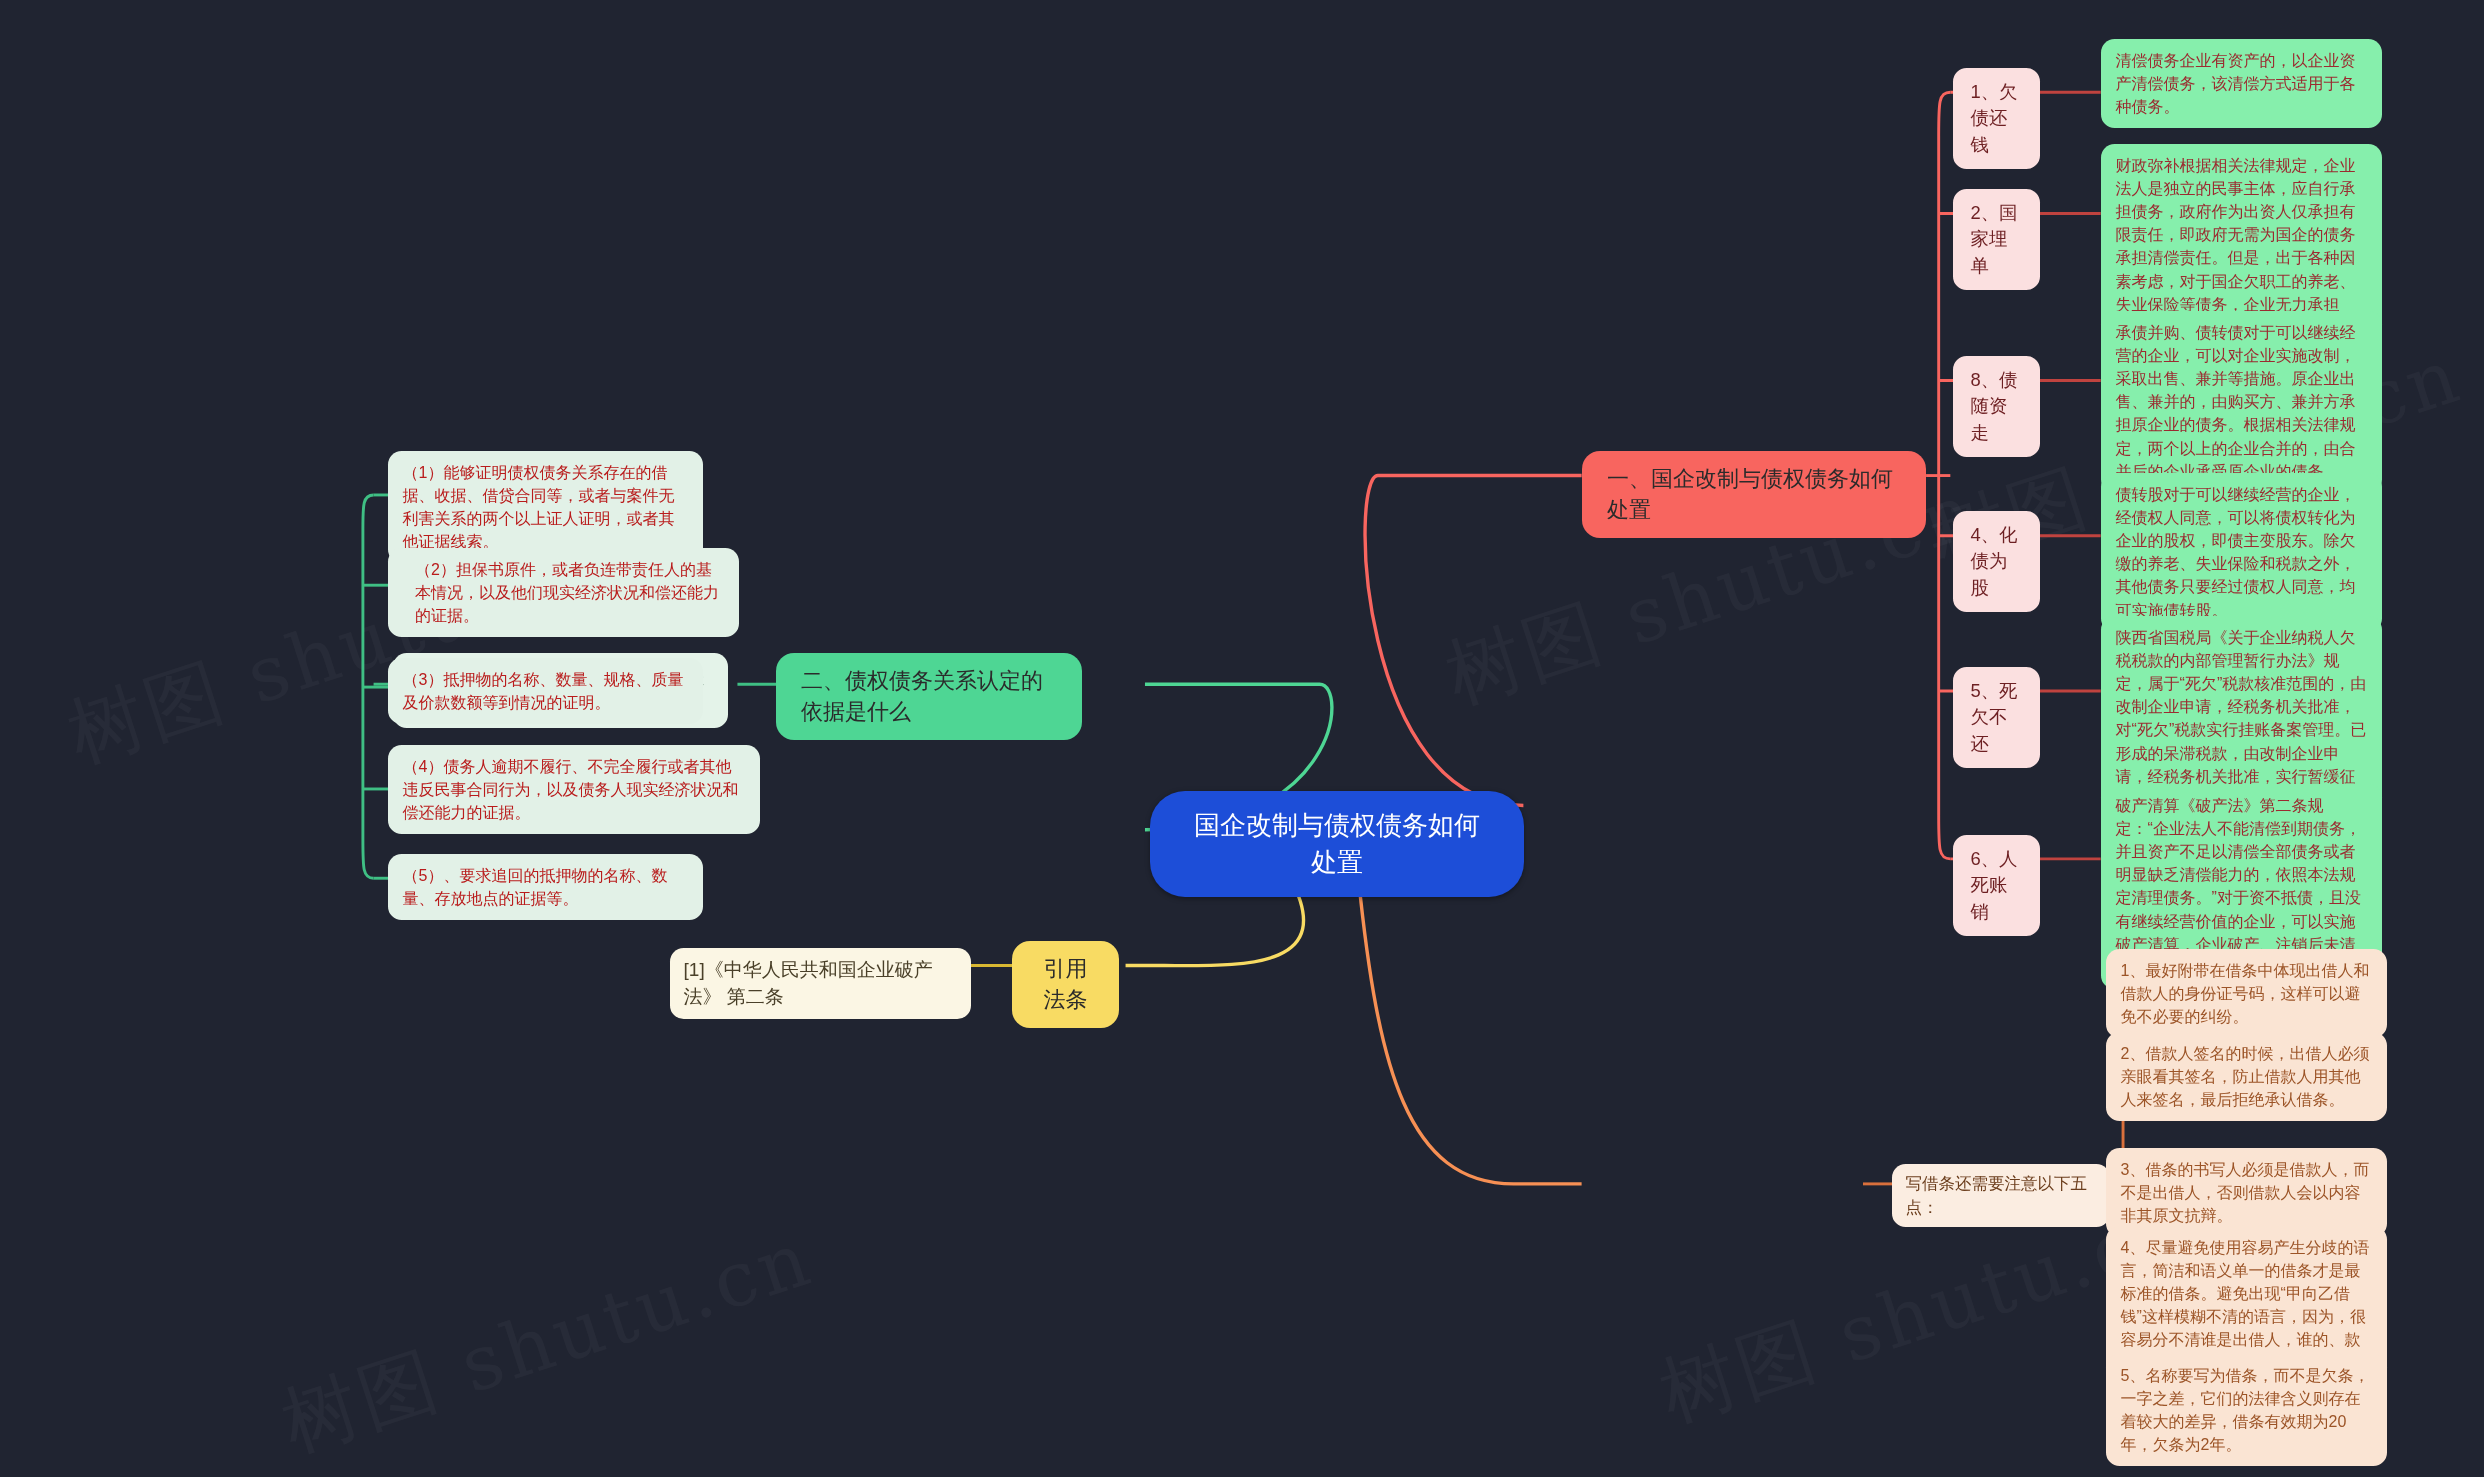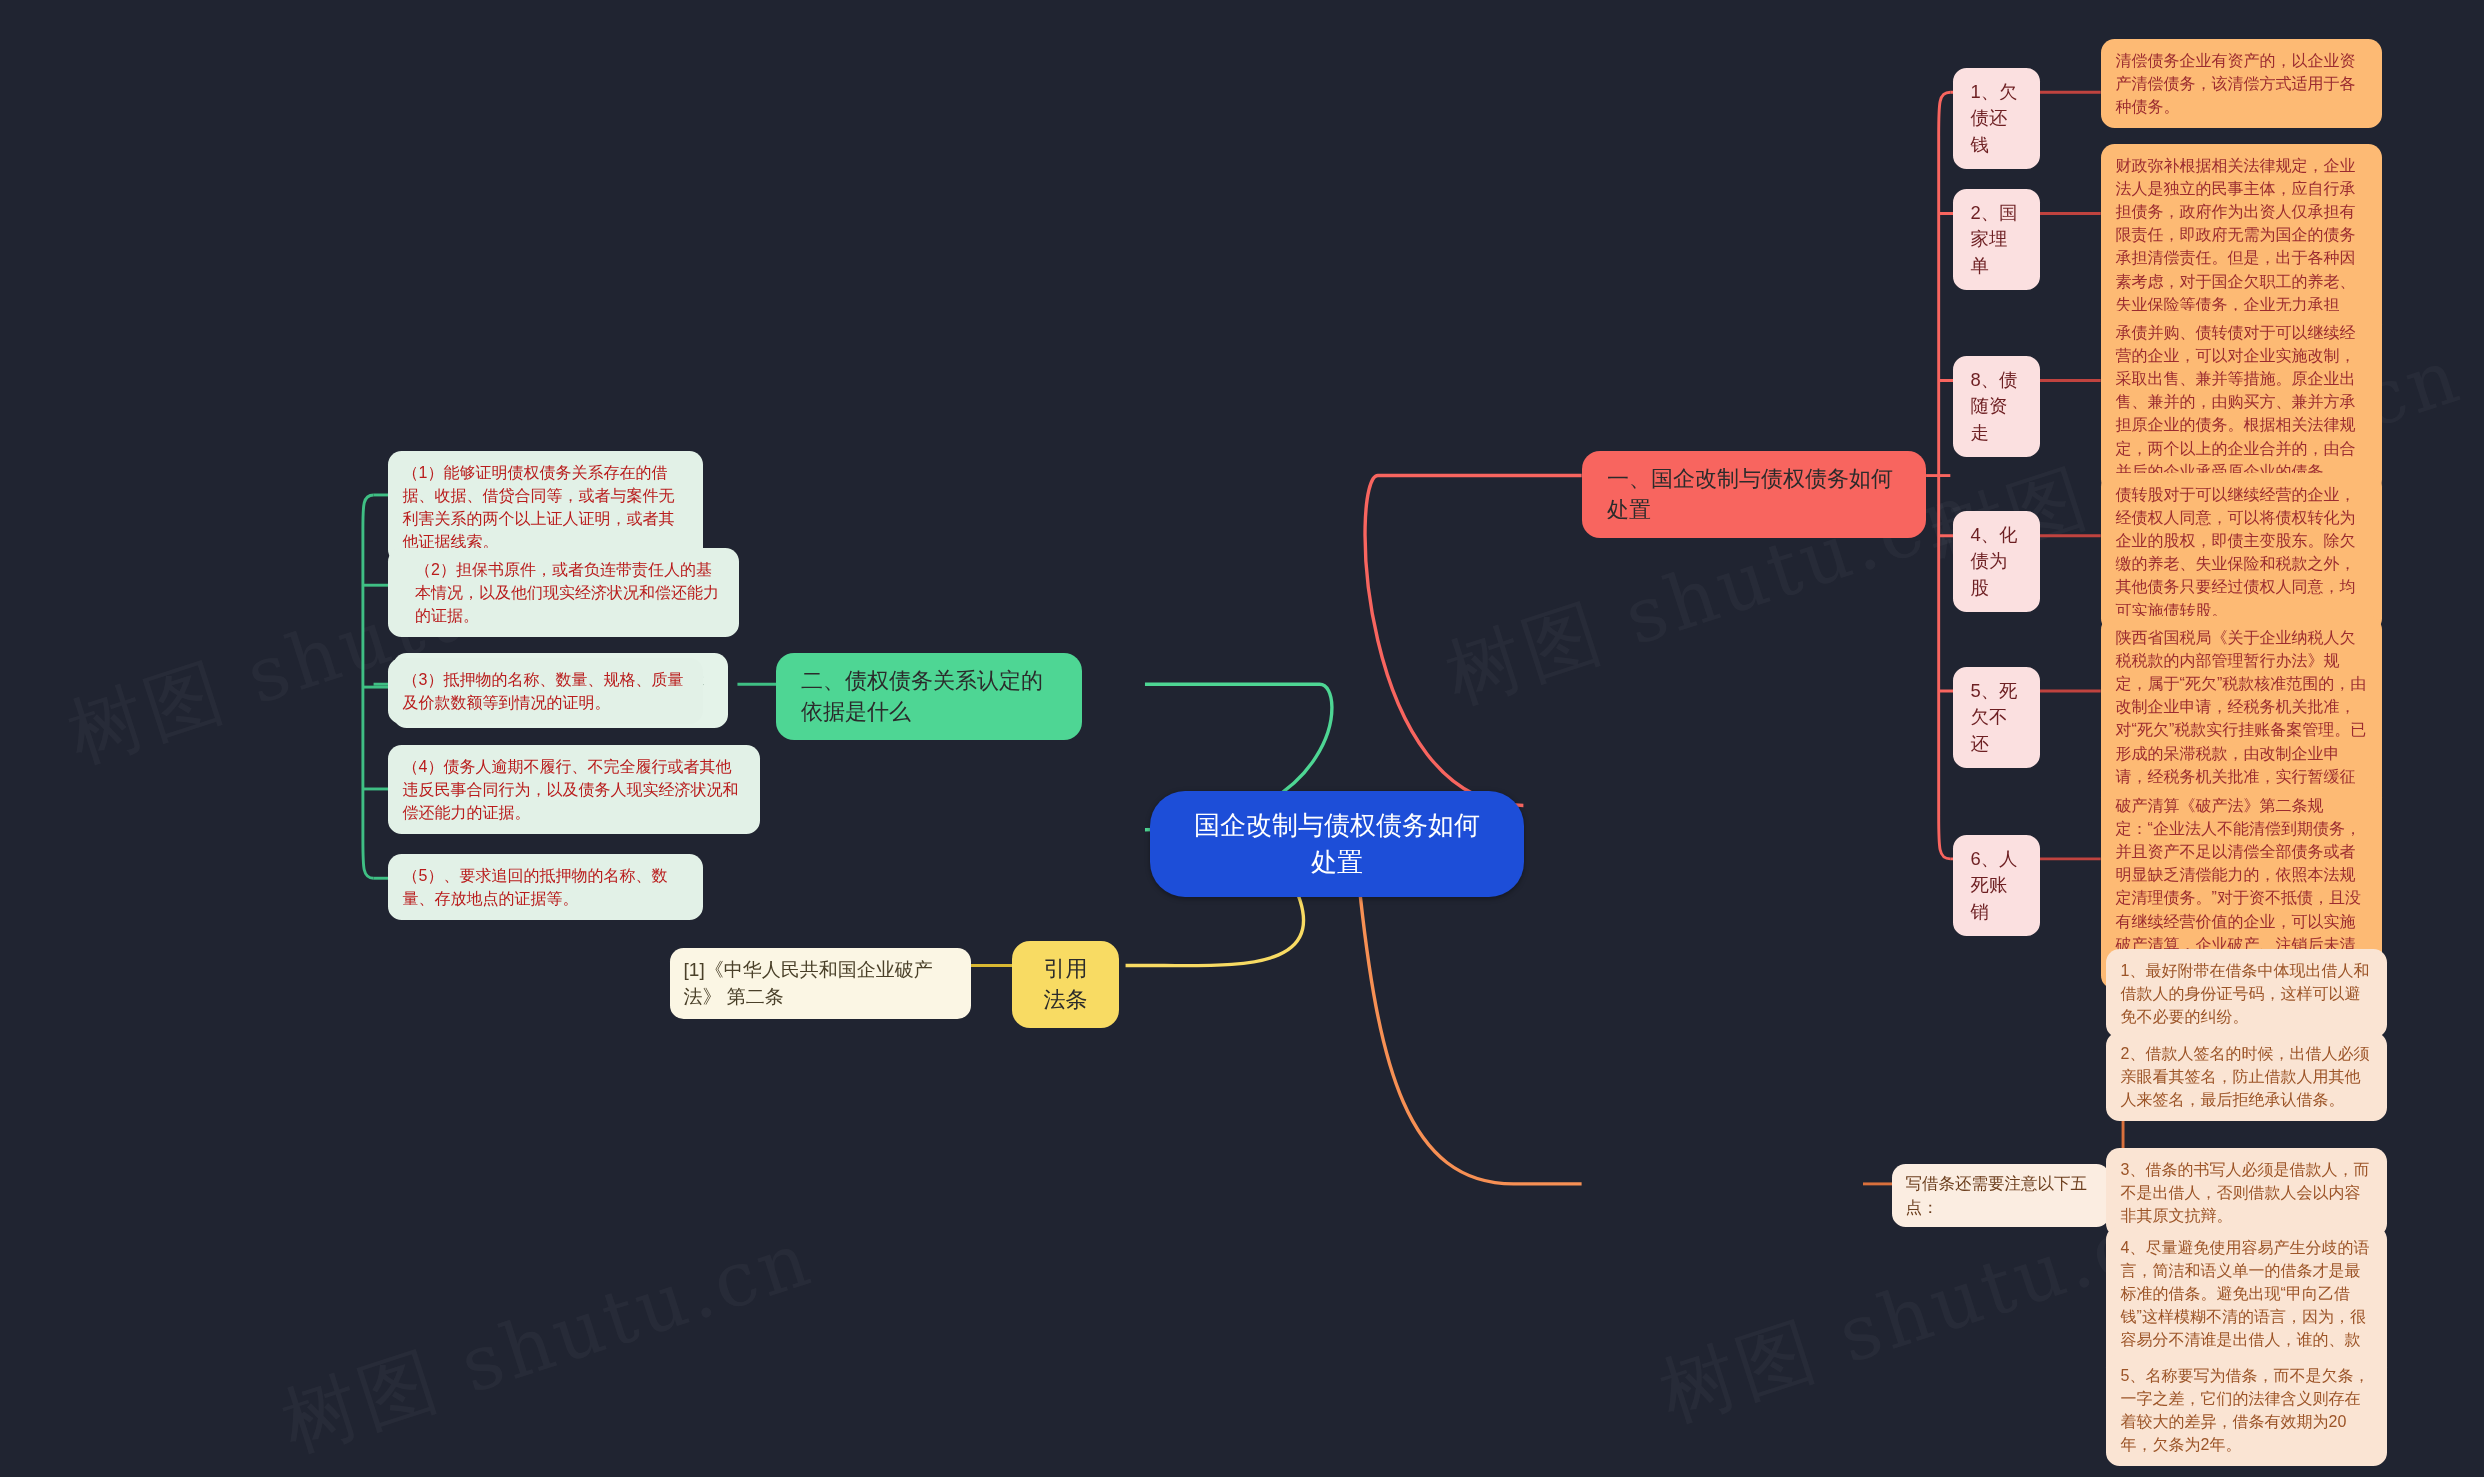--- a/index.html
+++ b/index.html
@@ -76,21 +76,21 @@
   .b2.goldl  { background:#FBF6E4; color:#4a4029; }
   .b2.orangel{ background:#FBEDE1; color:#6b3d1c; }
 
   
   .b3 {
     border-radius: 13.6px;
     font-size: 16px;
     padding: 9.7px 14.6px;
     align-items: flex-start;
   }
-  .b3.redl   { background:#fdba74; color:#9b2b30; }
+  .b3.redl   { background:#86efac; color:#9b2b30; }
   .b3.greenl { background:#E2F1E7; color:#b91c1c; }
   .b3.orangel{ background:#FAE4D3; color:#9c5427; }
 </style>
 </head>
 <body>
 
 <div id="canvas">
 
   <div class="watermark" style="left:58px; top:602px;">树图 shutu.cn</div>
   <div class="watermark" style="left:272px; top:1291px;">树图 shutu.cn</div>

